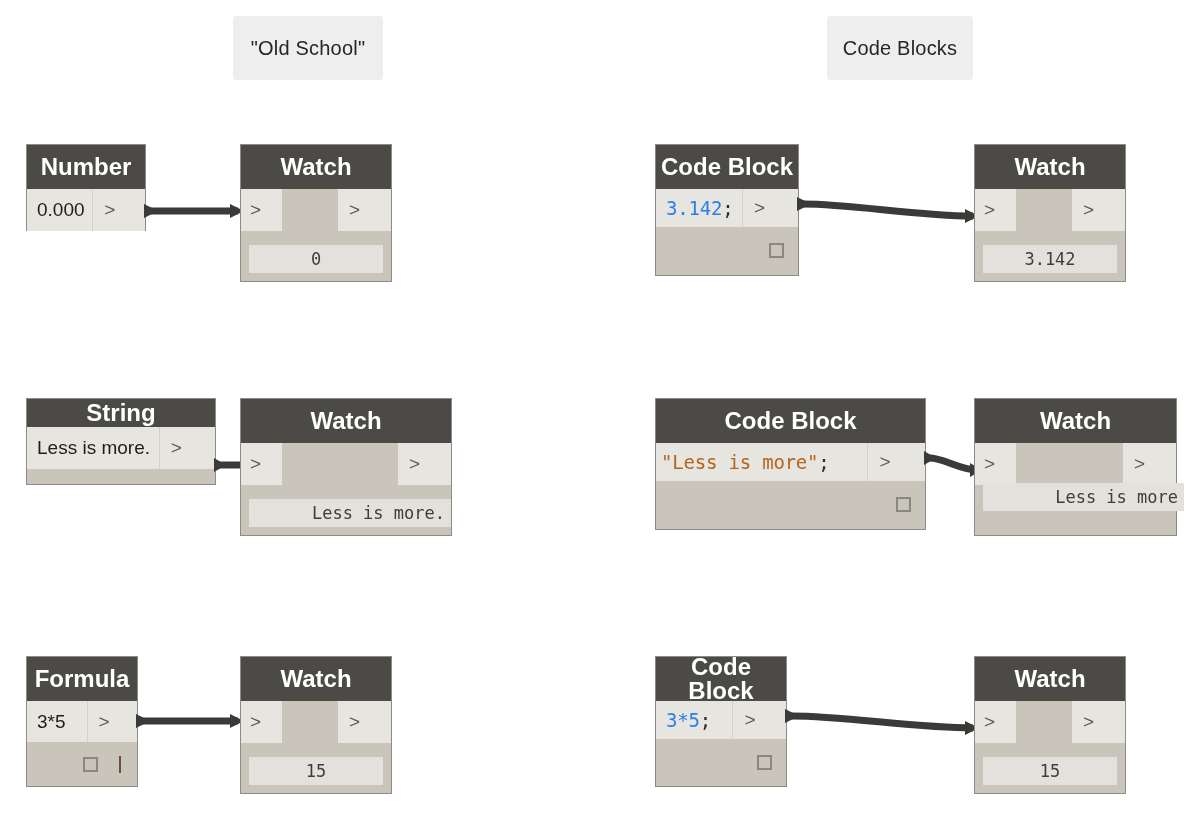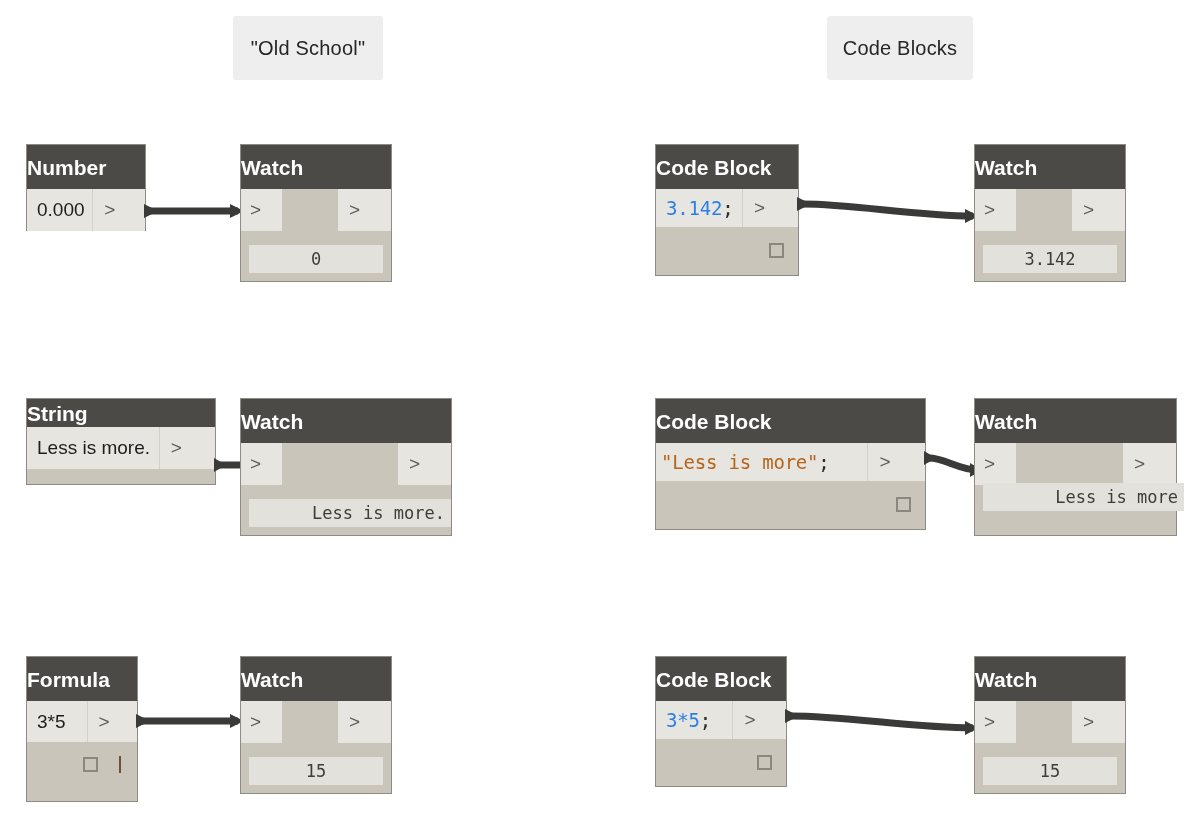--- a/index.html
+++ b/index.html
@@ -35,25 +35,26 @@
   .node {
     position: absolute;
     box-sizing: border-box;
     background: #c9c5bb;
     border: 1px solid #8e8b84;
   }
   .node-header {
     background: #4b4a47;
     color: #ffffff;
     font-weight: bold;
-    font-size: 21px;
+    font-size: 24px;
     text-align: center;
     line-height: 1;
     display: flex;
     align-items: center;
+    justify-content: center;
     font-family: "Liberation Sans", sans-serif;
   }
 
   
   .io-row {
     display: flex;
     align-items: stretch;
     width: 100%;
   }
   .port {
@@ -285,21 +286,21 @@
     <div style="flex:1; background:#c9c5bb;"></div>
     <div class="port out" style="width:42px; height:42px;">
       <span>&gt;</span>
     </div>
   </div>
   <div class="watch-value right" style="left:8px; top:84px; width:195px; height:28px;">
     <span>Less is more</span>
   </div>
 </div>
 
-<div class="node" style="left:26px; top:656px; width:112px; height:146px;">
+<div class="node" style="left:26px; top:656px; width:112px; height:131px;">
   <div class="node-header" style="height:44px;">
     <span>Formula</span>
   </div>
   <div class="io-row" style="height:41px;">
     <div class="field" style="width:62px; height:41px;">
       <span>3*5</span>
     </div>
     <div class="port out" style="width:48px; height:41px; border-left:1px solid #d2d0ca;">
       <span>&gt;</span>
     </div>

